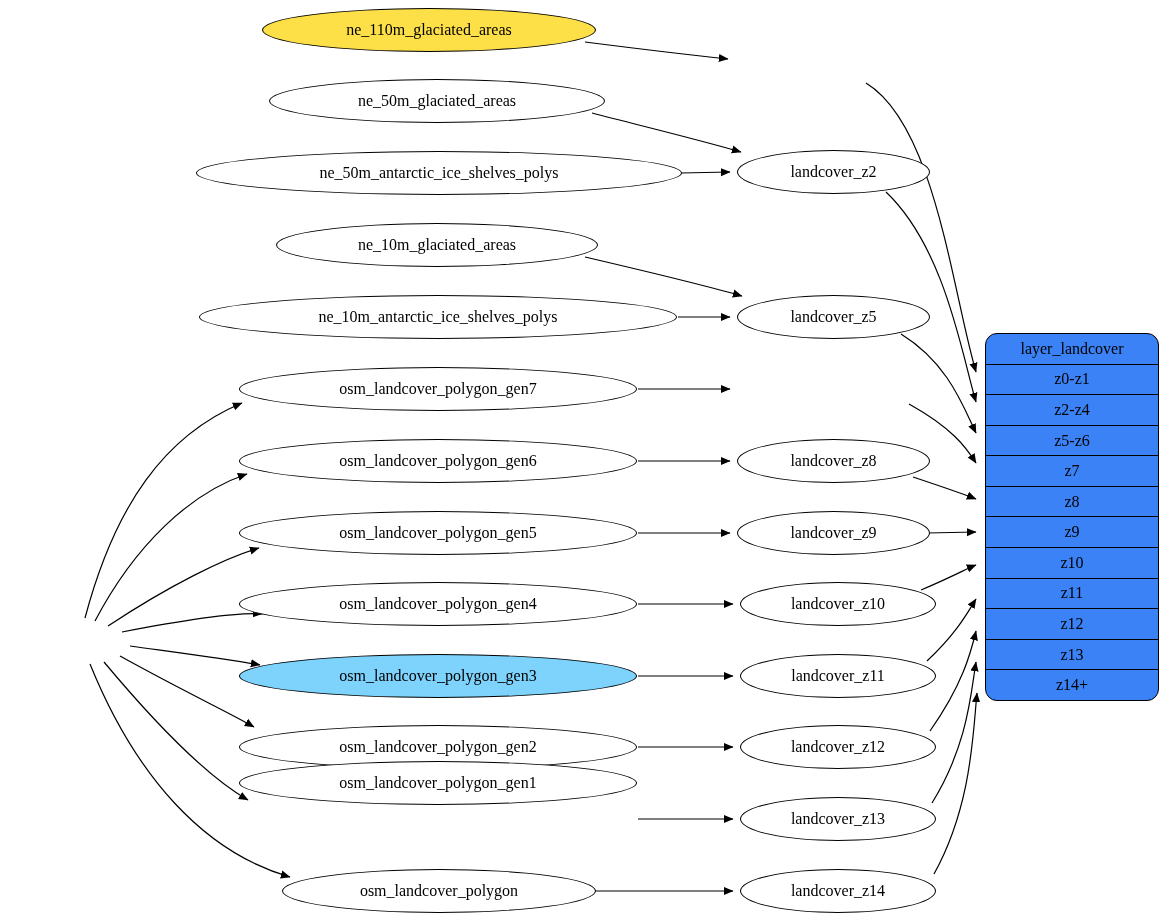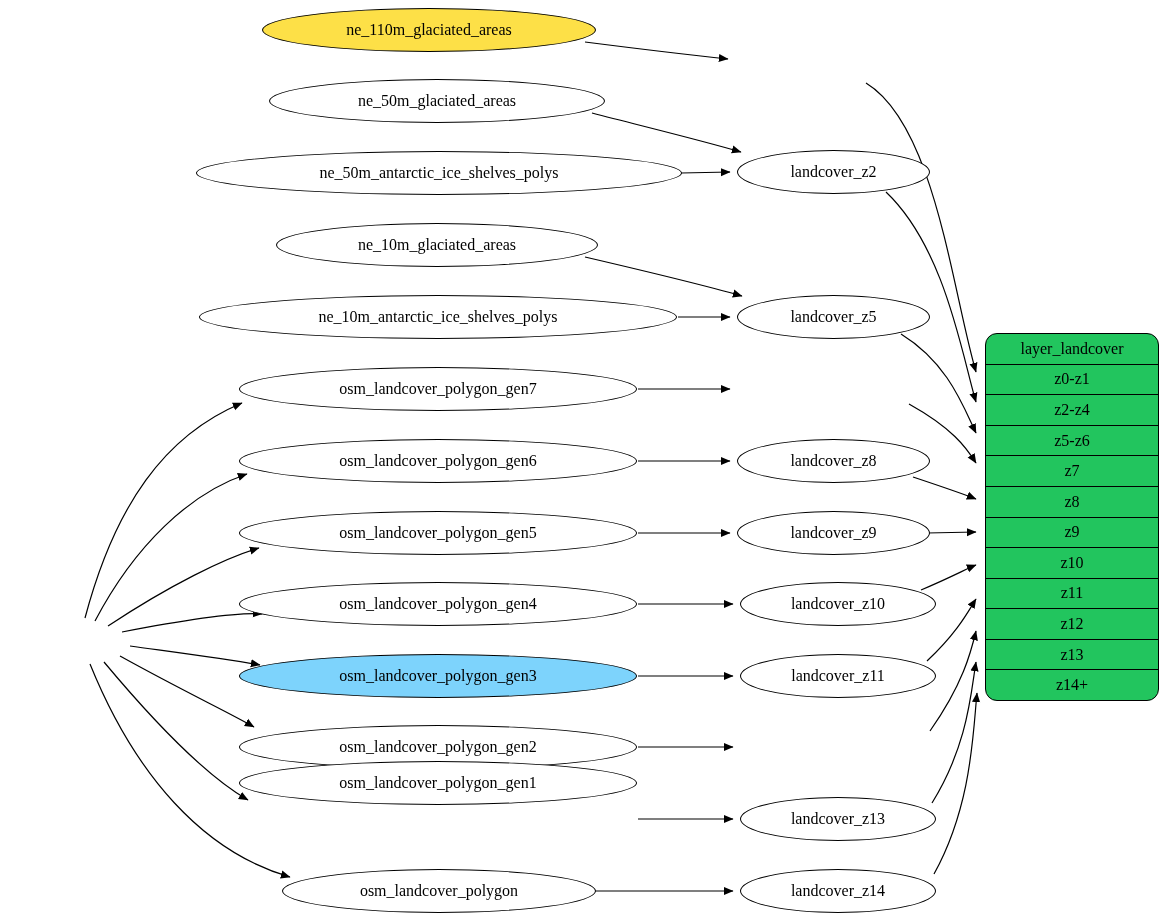--- a/index.html
+++ b/index.html
@@ -104,24 +104,25 @@
   <div class="ellipse" style="left: 239px; top: 725px; width: 398px; background: rgb(255, 255, 255);">osm_landcover_polygon_gen2</div>
   <div class="ellipse" style="left: 239px; top: 761px; width: 398px; background: rgb(255, 255, 255);">osm_landcover_polygon_gen1</div>
   <div class="ellipse" style="left: 282px; top: 869px; width: 314px; background: rgb(255, 255, 255);">osm_landcover_polygon</div>
 
   <div class="ellipse" style="left: 737px; top: 150px; width: 193px; background: rgb(255, 255, 255);">landcover_z2</div>
   <div class="ellipse" style="left: 737px; top: 295px; width: 193px; background: rgb(255, 255, 255);">landcover_z5</div>
   <div class="ellipse" style="left: 737px; top: 439px; width: 193px; background: rgb(255, 255, 255);">landcover_z8</div>
   <div class="ellipse" style="left: 737px; top: 511px; width: 193px; background: rgb(255, 255, 255);">landcover_z9</div>
   <div class="ellipse" style="left: 740px; top: 582px; width: 196px; background: rgb(255, 255, 255);">landcover_z10</div>
   <div class="ellipse" style="left: 740px; top: 654px; width: 196px; background: rgb(255, 255, 255);">landcover_z11</div>
+  <div class="ellipse" style="left: 740px; top: 725px; width: 196px; background: rgb(255, 255, 255);">landcover_z12</div>
   <div class="ellipse" style="left: 740px; top: 797px; width: 196px; background: rgb(255, 255, 255);">landcover_z13</div>
   <div class="ellipse" style="left: 740px; top: 869px; width: 196px; background: rgb(255, 255, 255);">landcover_z14</div>
 
-  <div class="layer-node" style="background: #22c55e; justify-content: flex-end;">
+  <div class="layer-node" style="background: #3b82f6;">
     <div class="layer-row first">layer_landcover</div>
     <div class="layer-row">z0-z1</div>
     <div class="layer-row">z2-z4</div>
     <div class="layer-row">z5-z6</div>
     <div class="layer-row">z7</div>
     <div class="layer-row">z8</div>
     <div class="layer-row">z9</div>
     <div class="layer-row">z10</div>
     <div class="layer-row">z11</div>
     <div class="layer-row">z12</div>

